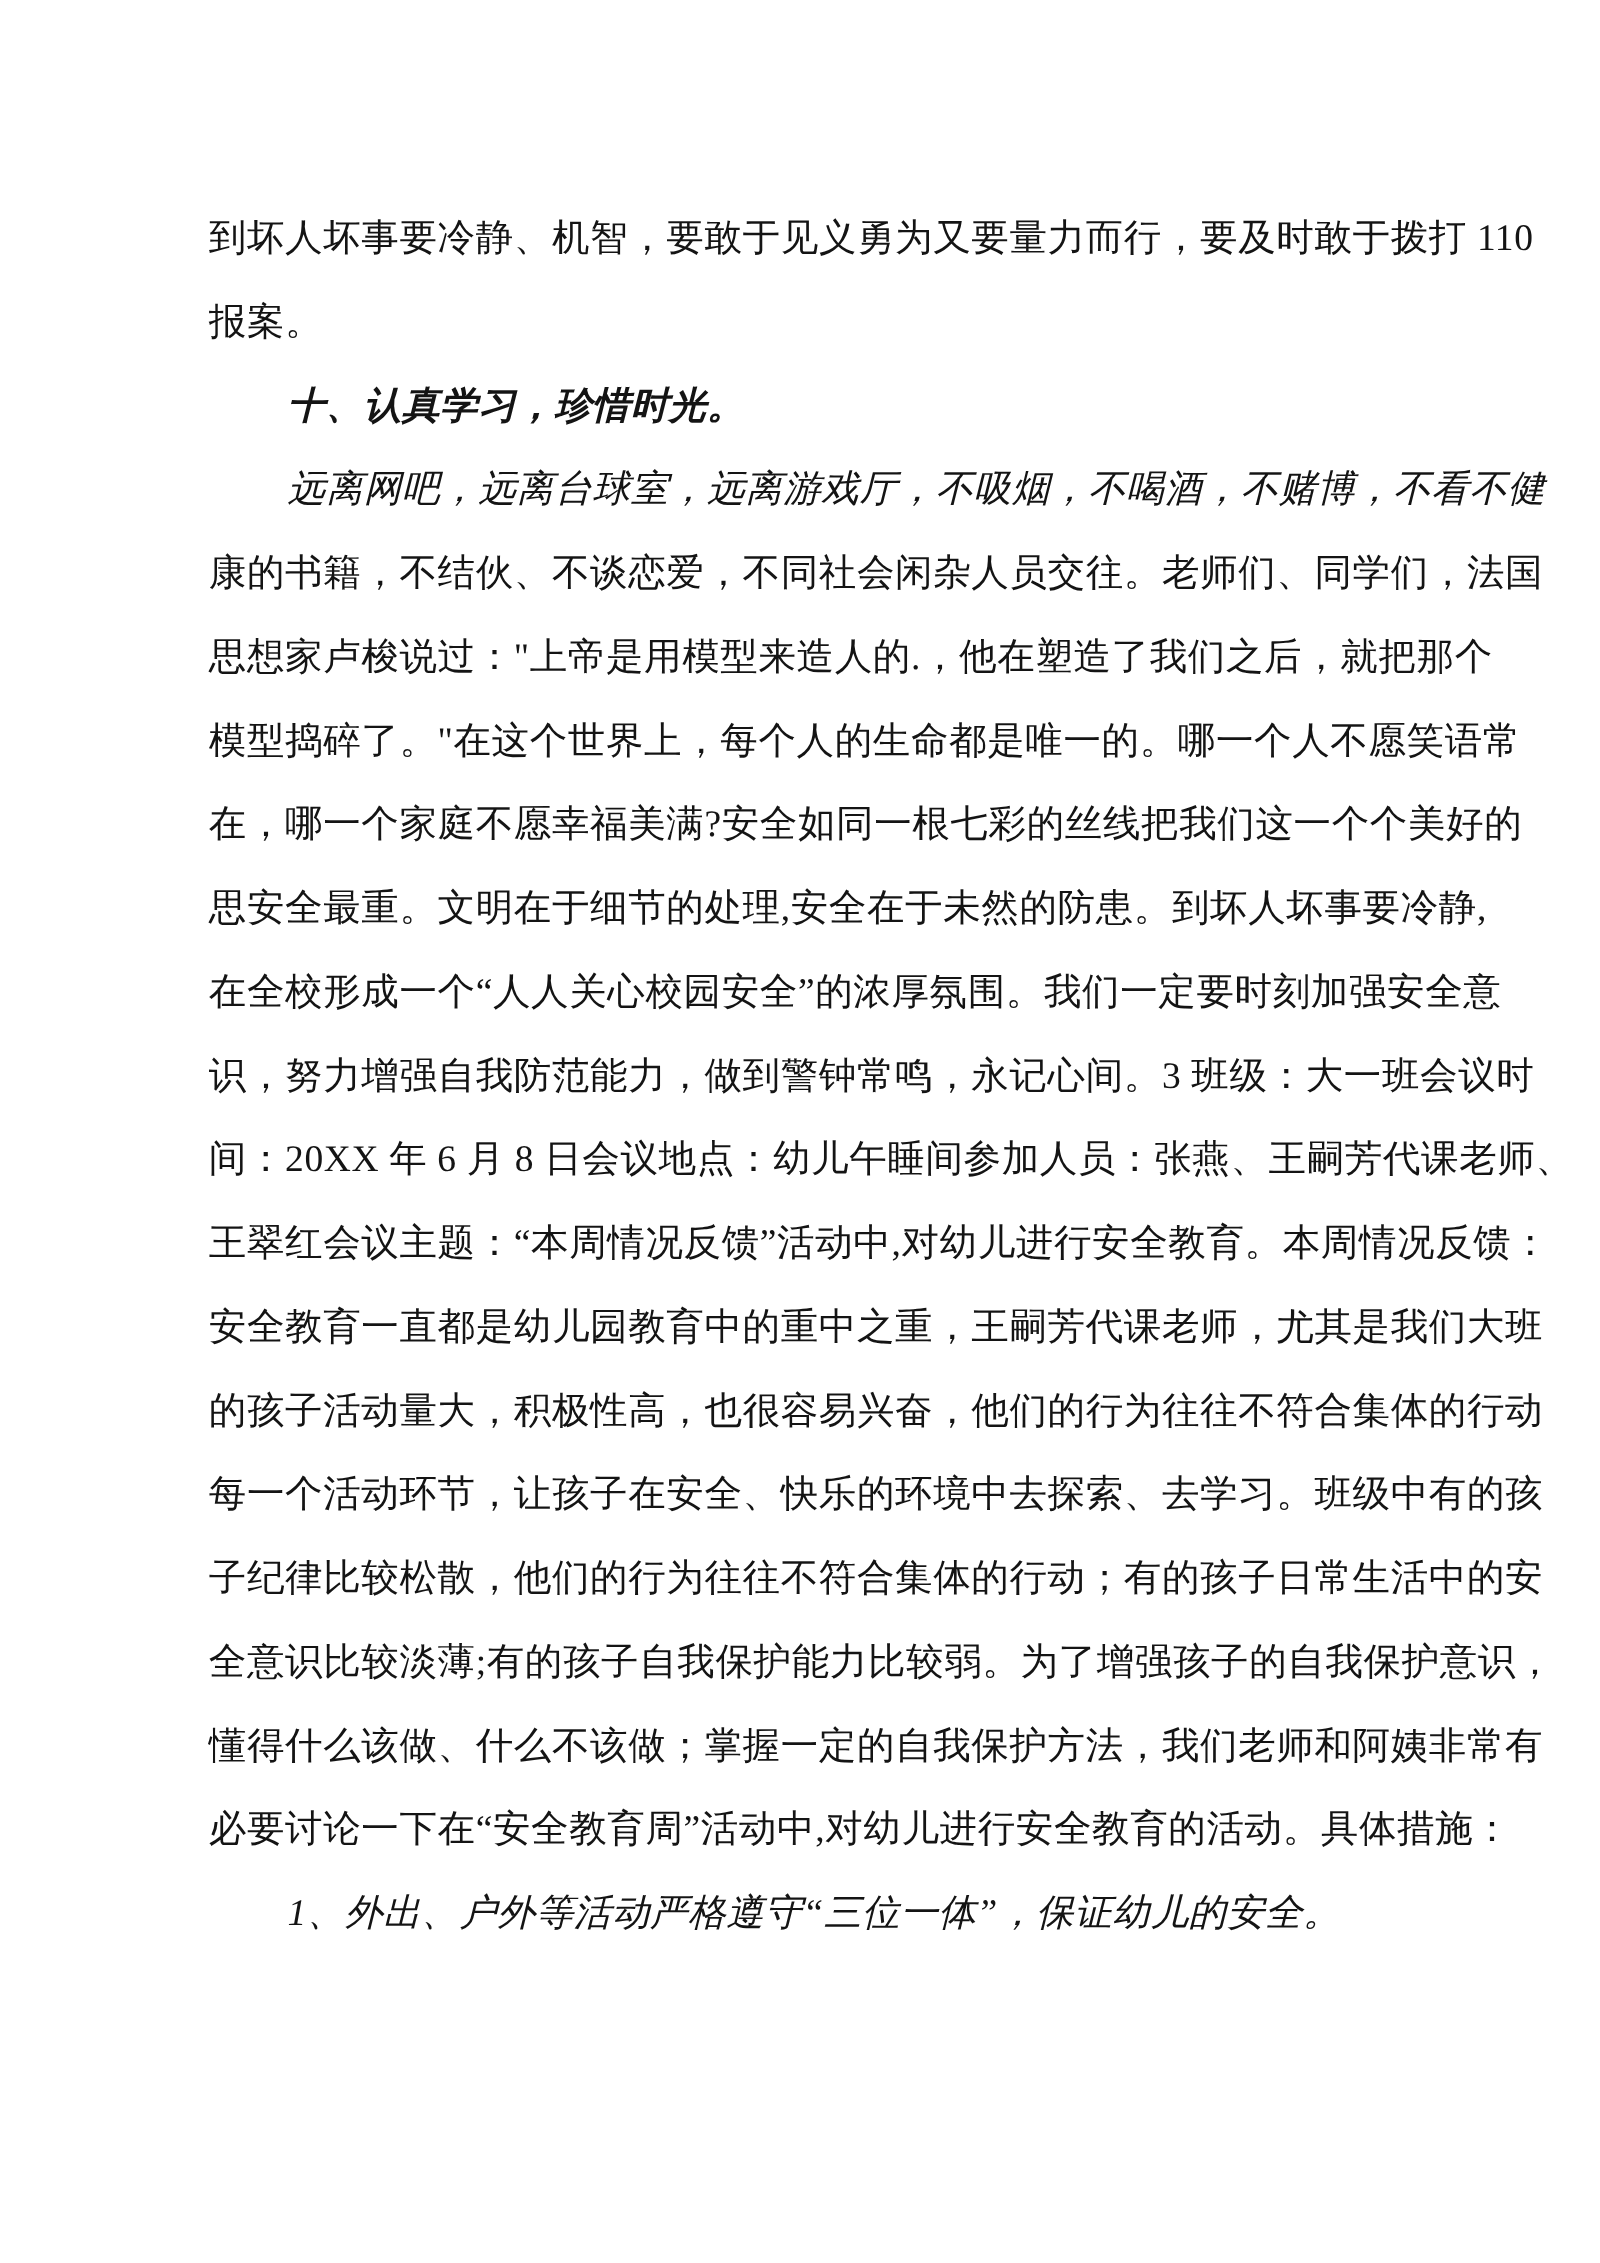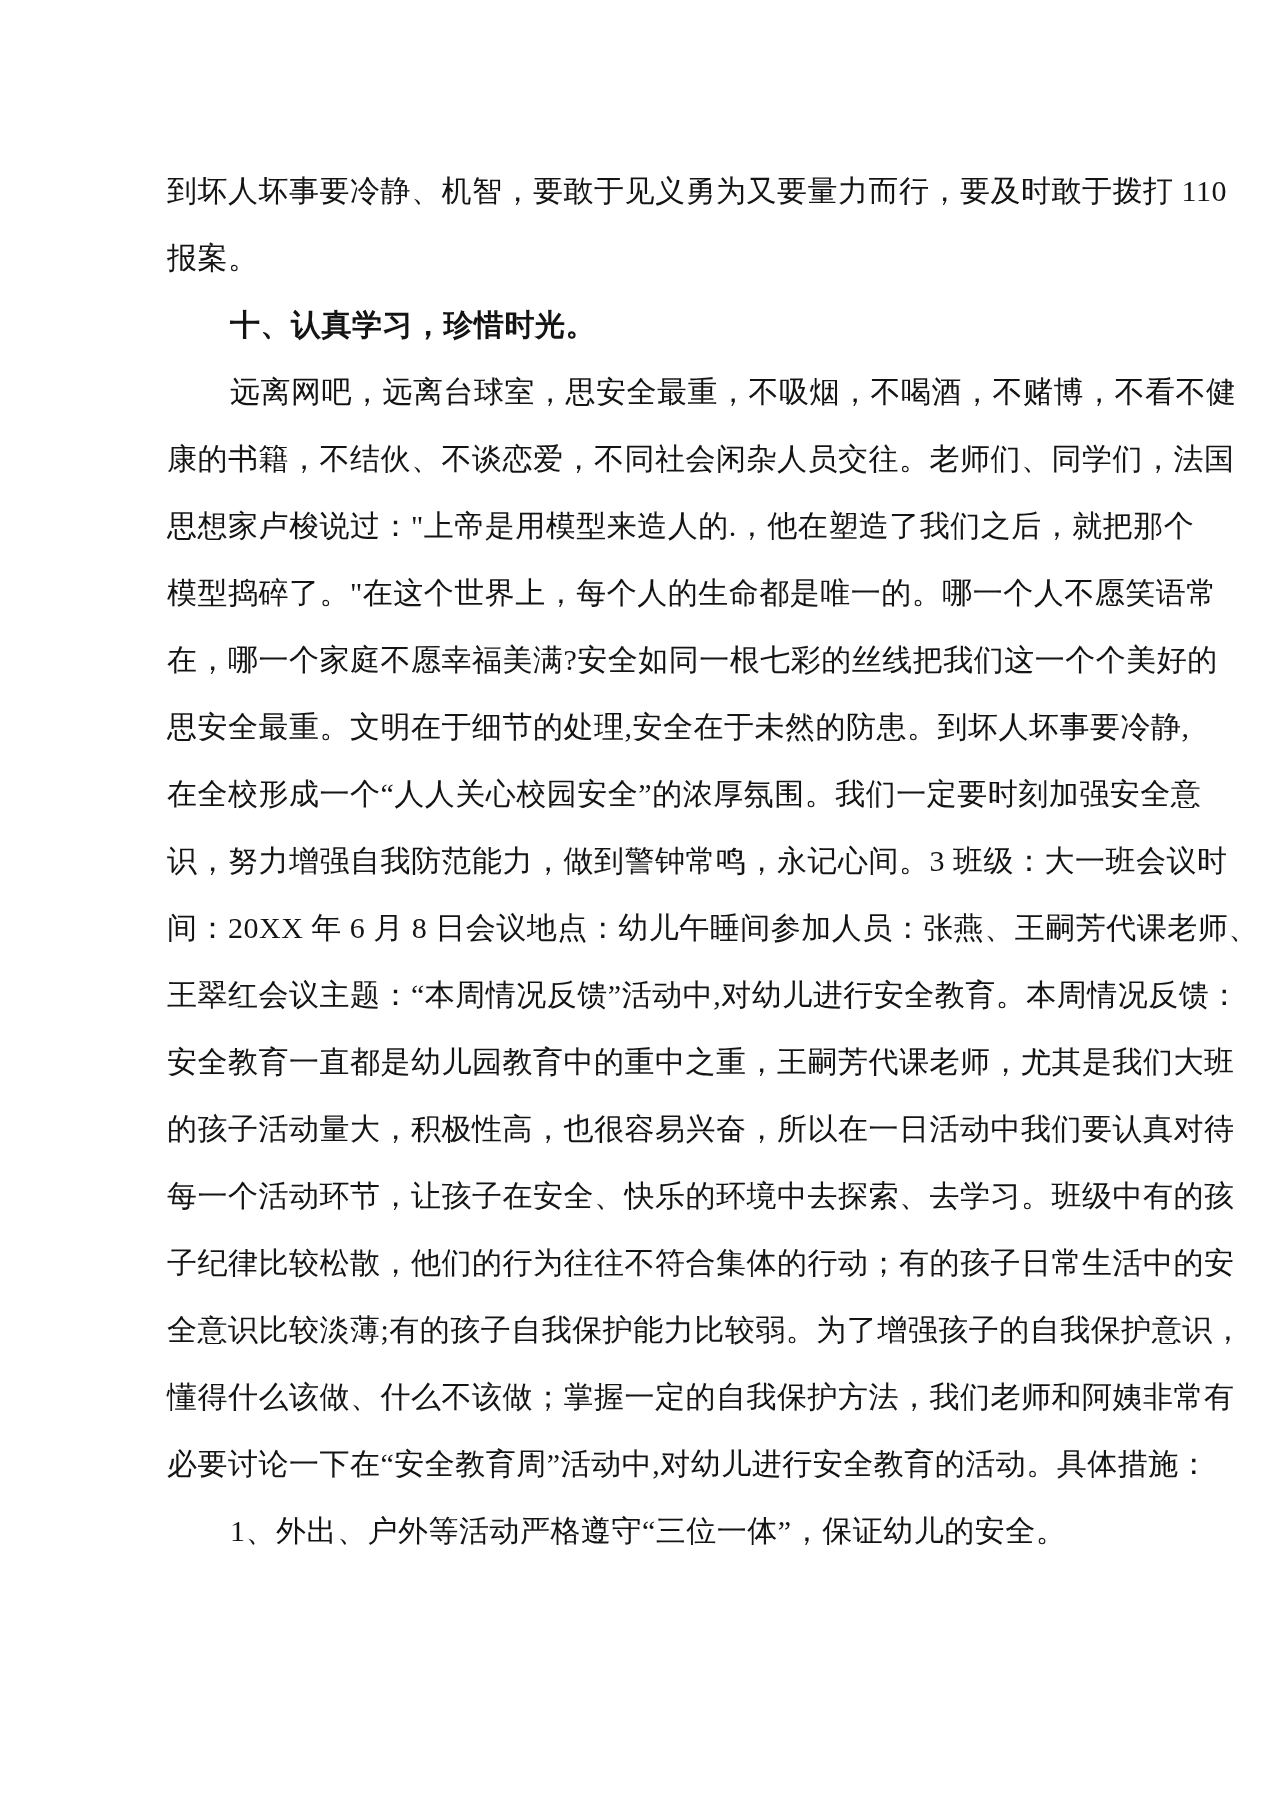--- a/index.html
+++ b/index.html
@@ -23,39 +23,39 @@
       top: 157px;
       width: 940px;
     }
     .line {
       height: 67px;
       line-height: 67px;
       font-size: 30px;
       white-space: nowrap;
       letter-spacing: 0.5px;
     }
-    .line.indent { text-indent: 63px; }
+    .line.indent { text-indent: 63px; font-style: italic; }
     .line.bold { font-weight: bold; }
   </style>
 </head>
 <body>
 
 <div class="page">
   <div class="text-column">
       <div class="line">
       <span>到坏人坏事要冷静、机智，要敢于见义勇为又要量力而行，要及时敢于拨打 110</span>
     </div>
       <div class="line">
       <span>报案。</span>
     </div>
       <div class="line bold indent">
       <span>十、认真学习，珍惜时光。</span>
     </div>
       <div class="line indent">
-      <span>远离网吧，远离台球室，思安全最重，不吸烟，不喝酒，不赌博，不看不健</span>
+      <span>远离网吧，远离台球室，远离游戏厅，不吸烟，不喝酒，不赌博，不看不健</span>
     </div>
       <div class="line">
       <span>康的书籍，不结伙、不谈恋爱，不同社会闲杂人员交往。老师们、同学们，法国</span>
     </div>
       <div class="line">
       <span>思想家卢梭说过："上帝是用模型来造人的.，他在塑造了我们之后，就把那个</span>
     </div>
       <div class="line">
       <span>模型捣碎了。"在这个世界上，每个人的生命都是唯一的。哪一个人不愿笑语常</span>
     </div>
@@ -74,21 +74,21 @@
       <div class="line">
       <span>间：20XX 年 6 月 8 日会议地点：幼儿午睡间参加人员：张燕、王嗣芳代课老师、</span>
     </div>
       <div class="line">
       <span>王翠红会议主题：“本周情况反馈”活动中,对幼儿进行安全教育。本周情况反馈：</span>
     </div>
       <div class="line">
       <span>安全教育一直都是幼儿园教育中的重中之重，王嗣芳代课老师，尤其是我们大班</span>
     </div>
       <div class="line">
-      <span>的孩子活动量大，积极性高，也很容易兴奋，所以在一日活动中我们要认真对待</span>
+      <span>的孩子活动量大，积极性高，也很容易兴奋，他们的行为往往不符合集体的行动</span>
     </div>
       <div class="line">
       <span>每一个活动环节，让孩子在安全、快乐的环境中去探索、去学习。班级中有的孩</span>
     </div>
       <div class="line">
       <span>子纪律比较松散，他们的行为往往不符合集体的行动；有的孩子日常生活中的安</span>
     </div>
       <div class="line">
       <span>全意识比较淡薄;有的孩子自我保护能力比较弱。为了增强孩子的自我保护意识，</span>
     </div>

